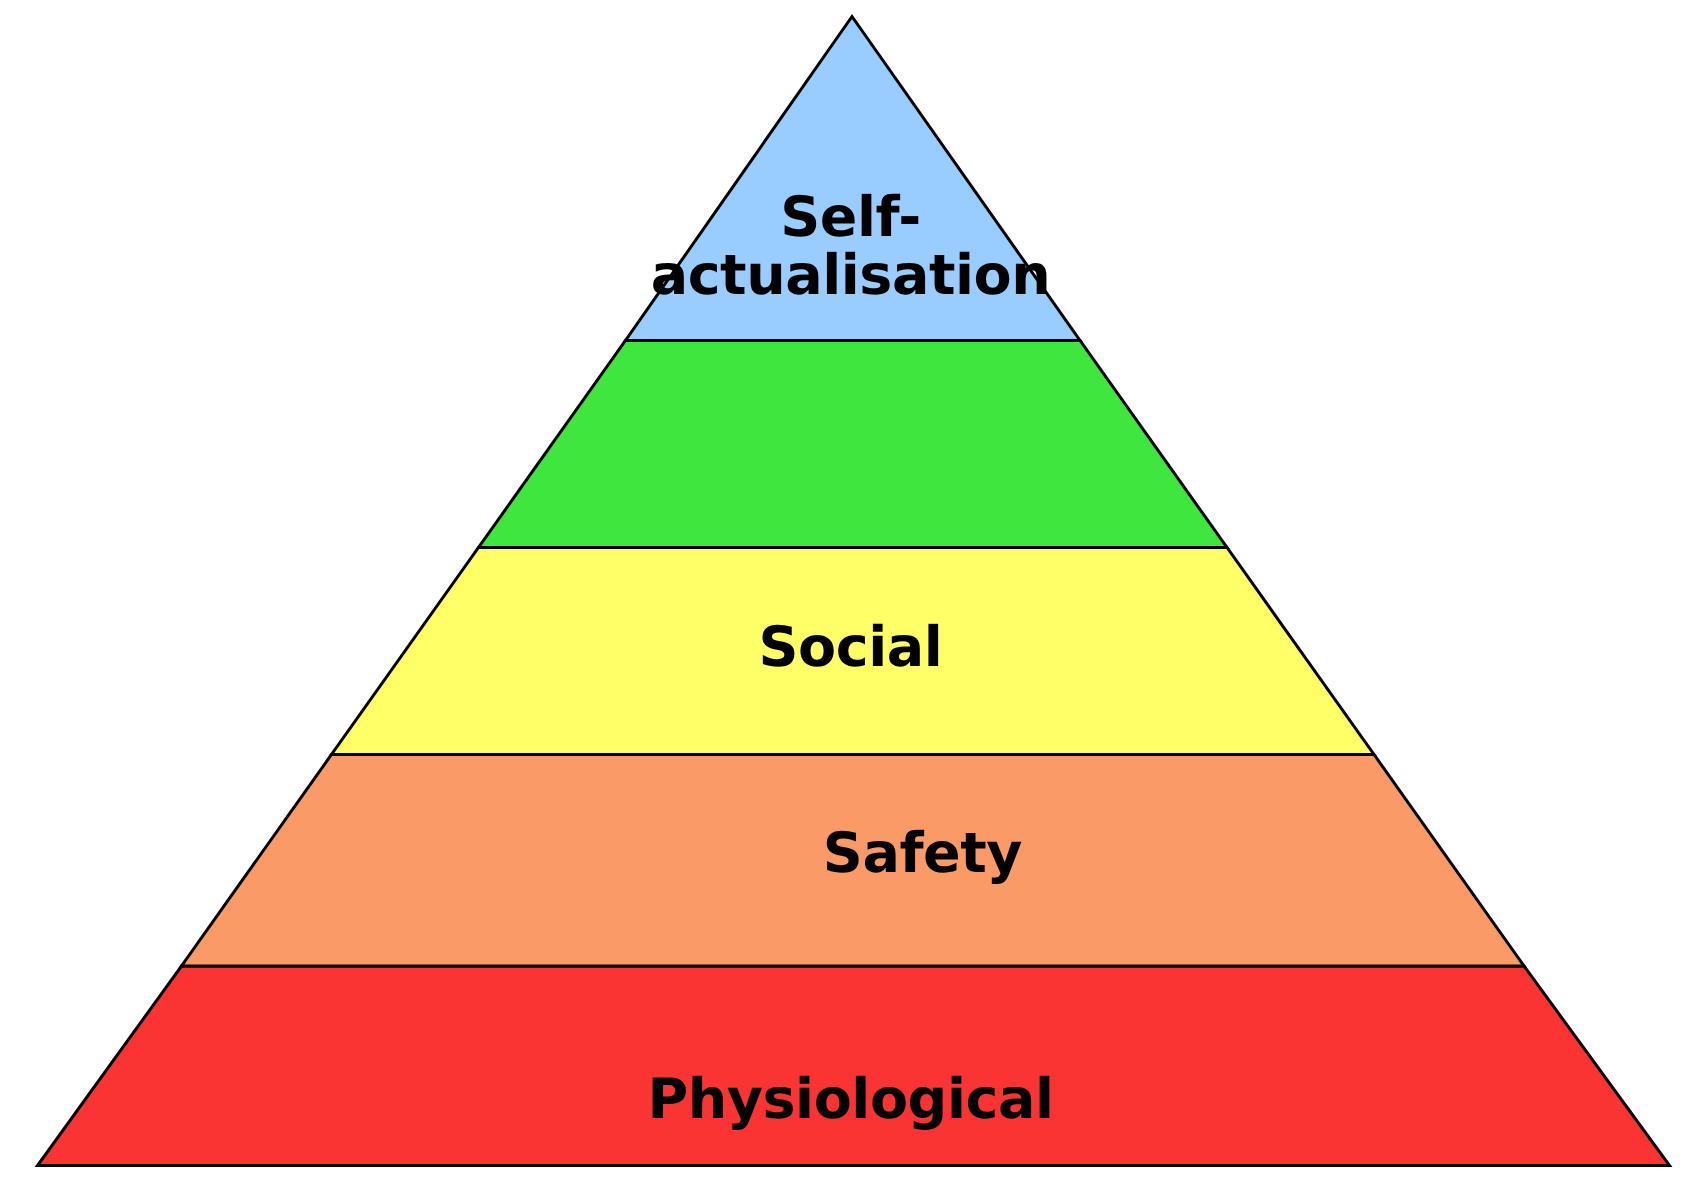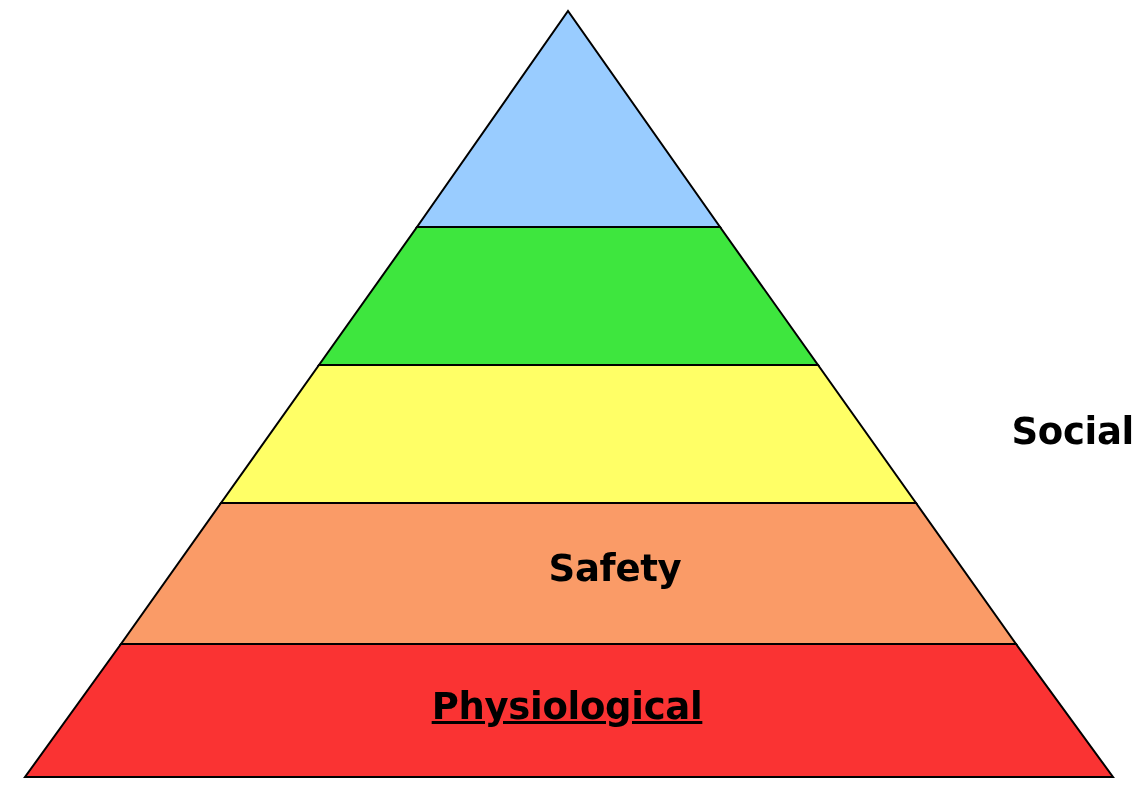--- a/index.html
+++ b/index.html
@@ -49,31 +49,29 @@
     top: 125px;
     font-size: 37px;
   }
   #label-esteem {
     top: 272px;
     font-size: 37px;
   }
   #label-social {
     top: 412px;
     font-size: 37px;
-    text-align: right;
   }
   #label-safety {
     top: 549px;
     font-size: 37px;
     padding-left: 48px;
   }
   #label-physiological {
-    top: 687px;
+    top: 713px;
     font-size: 37px;
-    text-decoration: underline;
   }
 </style>
 </head>
 <body>
 
 <div id="pyramid-figure">
 
   <svg id="pyramid-svg" viewBox="0 0 1134 794">
     <rect x="0" y="0" width="1134" height="794" fill="#ffffff"></rect>
 
@@ -81,20 +79,22 @@
 
     <polygon class="tier-shape" points="121,644 1016,644 916,503 221,503" fill="#FA9B67"></polygon>
 
     <polygon class="tier-shape" points="221,503 916,503 818,365 319,365" fill="#FFFF66"></polygon>
 
     <polygon class="tier-shape" points="319,365 818,365 720,227 417,227" fill="#3EE63E"></polygon>
 
     <polygon class="tier-shape" points="417,227 720,227 568,11" fill="#99CCFF"></polygon>
   </svg>
 
+  <div class="tier-label" id="label-self-actualisation">Self-
+actualisation</div>
 
 
   <div class="tier-label" id="label-social">Social</div>
 
   <div class="tier-label" id="label-safety">Safety</div>
 
   <div class="tier-label" id="label-physiological">Physiological</div>
 
 </div>
 

